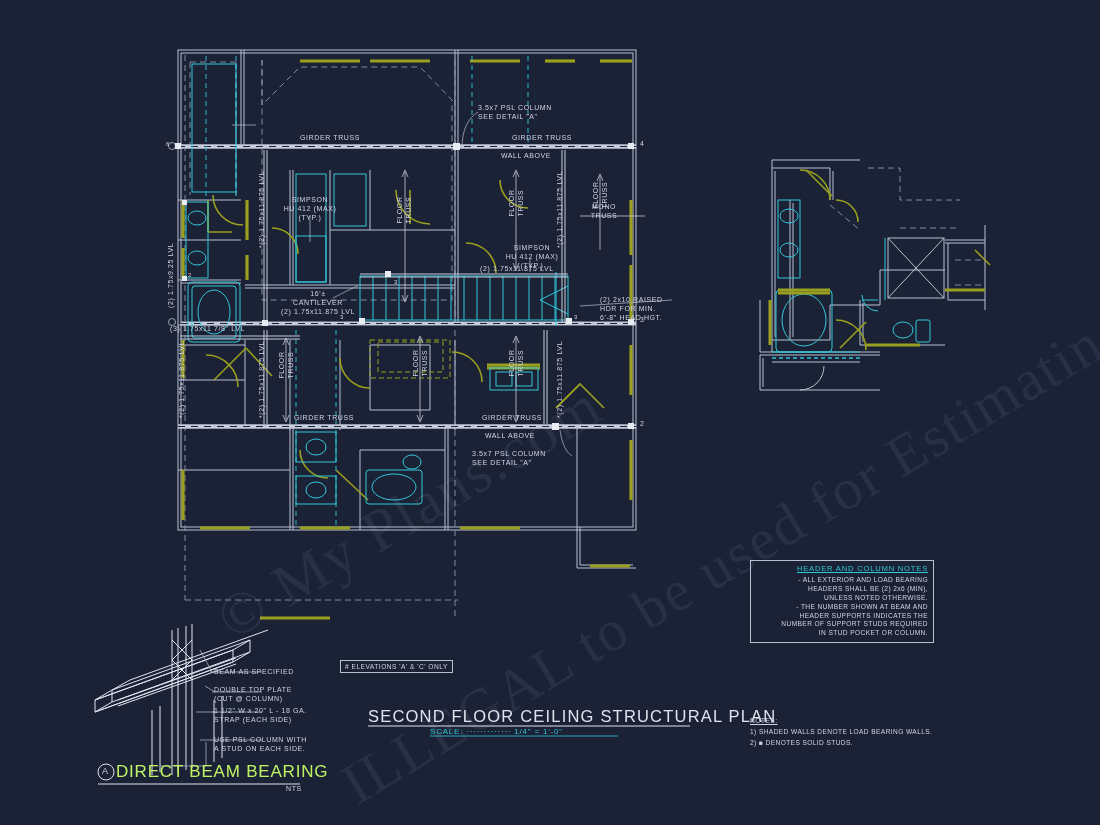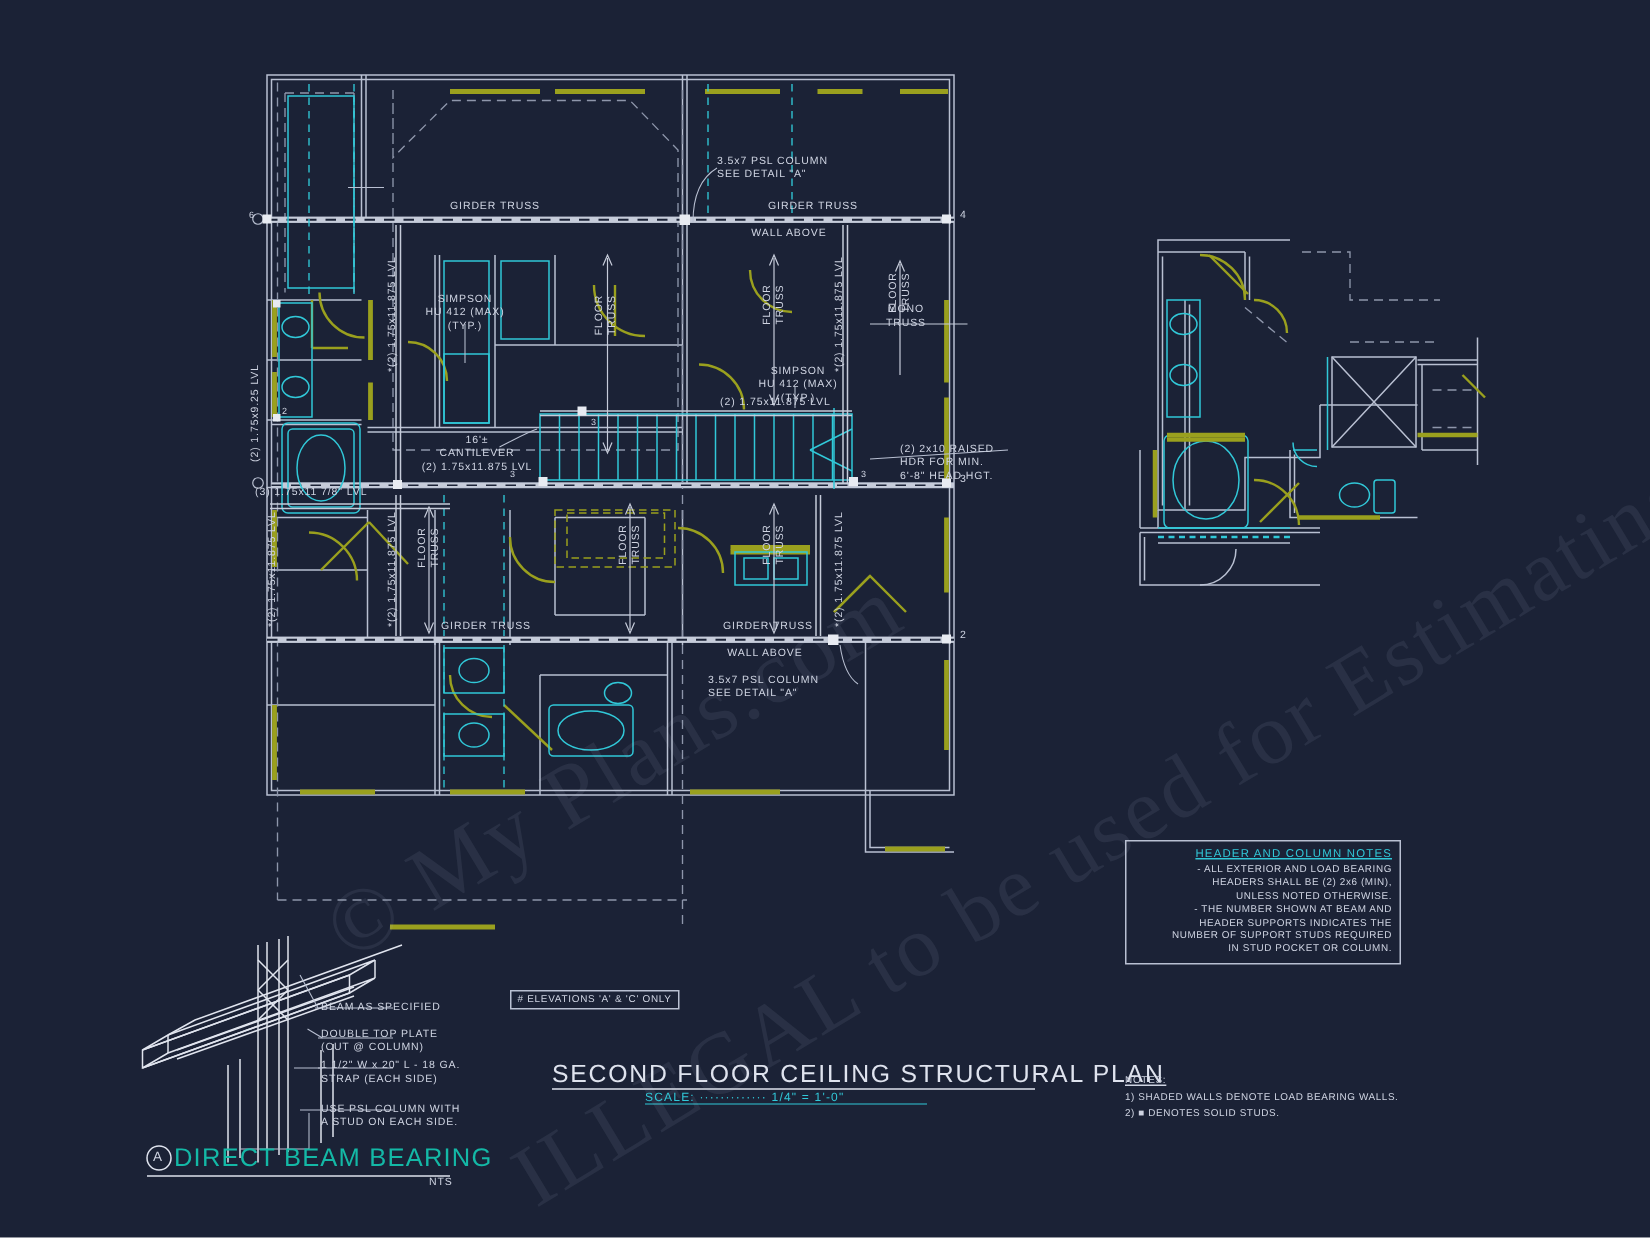--- a/index.html
+++ b/index.html
@@ -45,21 +45,21 @@
     font-size:16.5px;letter-spacing:1.2px;color:#dfe3ee;
     white-space:nowrap;
   }
   .title-sub{
     position:absolute;z-index:6;
     font-family:"Liberation Sans", sans-serif;
     font-size:8px;letter-spacing:.8px;color:#31c8d8;white-space:nowrap;
   }
   .detail-title{
     position:absolute;z-index:6;
-    font-size:17px;letter-spacing:.8px;color:#14b8a6;white-space:nowrap;
+    font-size:17px;letter-spacing:.8px;color:#bef264;white-space:nowrap;
   }
   .detail-nts{
     position:absolute;z-index:6;font-size:7px;letter-spacing:.6px;color:#cfd4e2;
   }
   .notes-title{
     font-size:7.6px;letter-spacing:.8px;color:#31c8d8;
     text-decoration:underline;
   }
   .note-body{font-size:6.6px;letter-spacing:.4px;line-height:1.35;color:#cfd4e2;}
   .boxnote{

